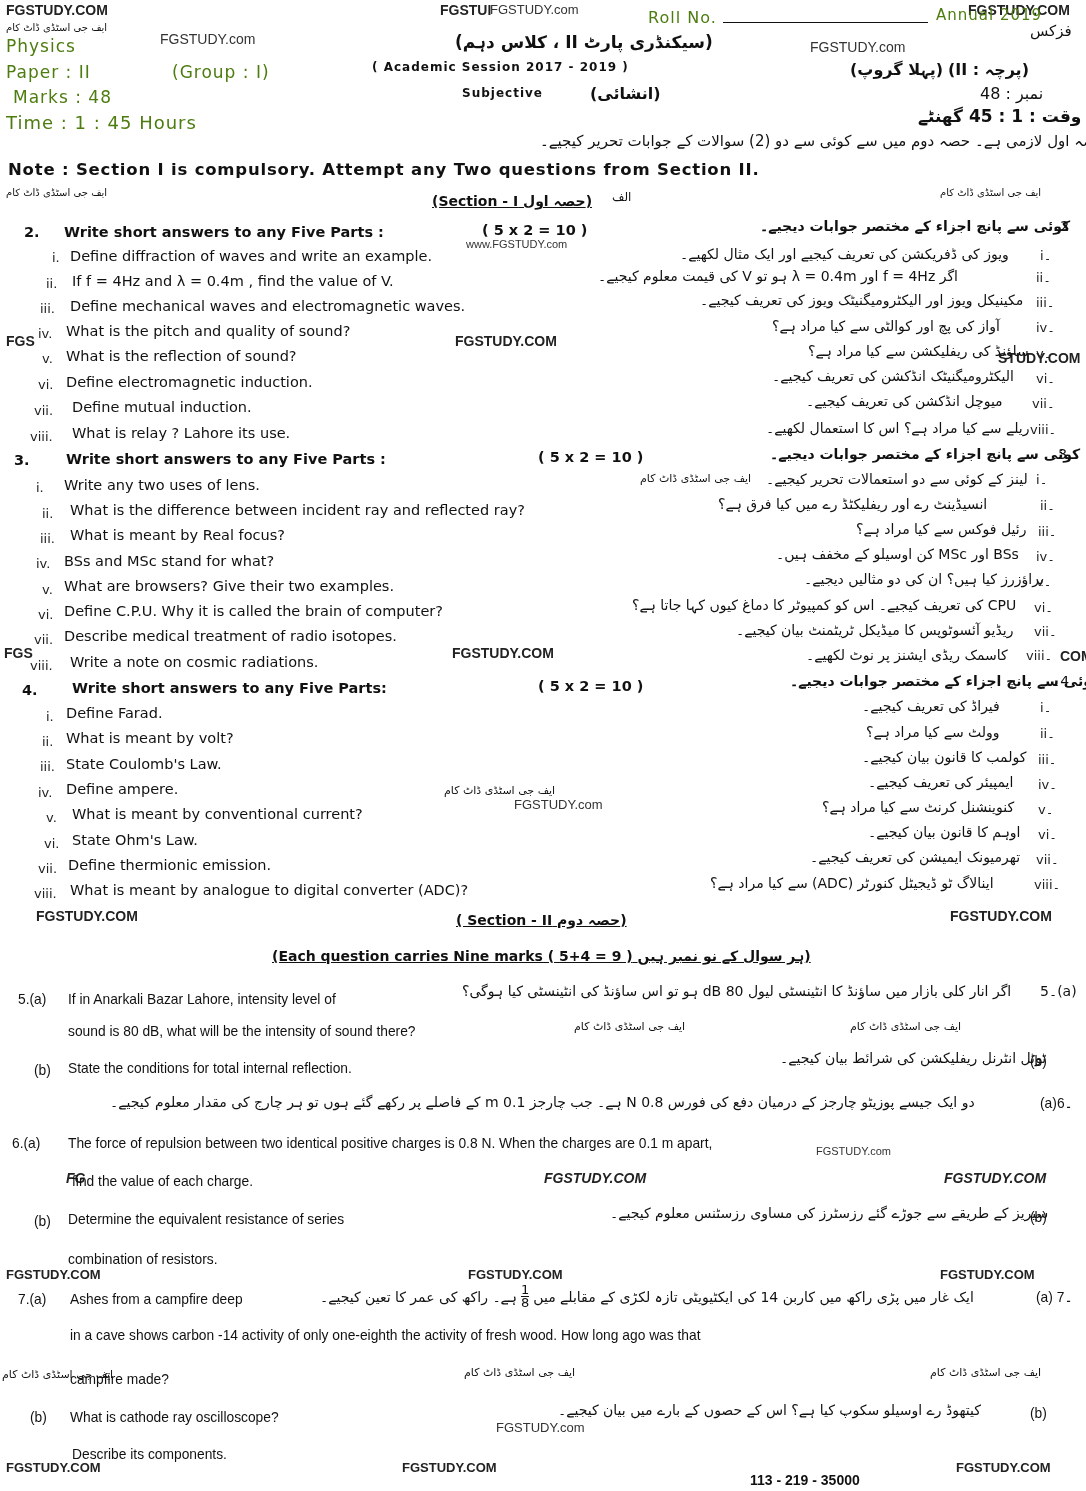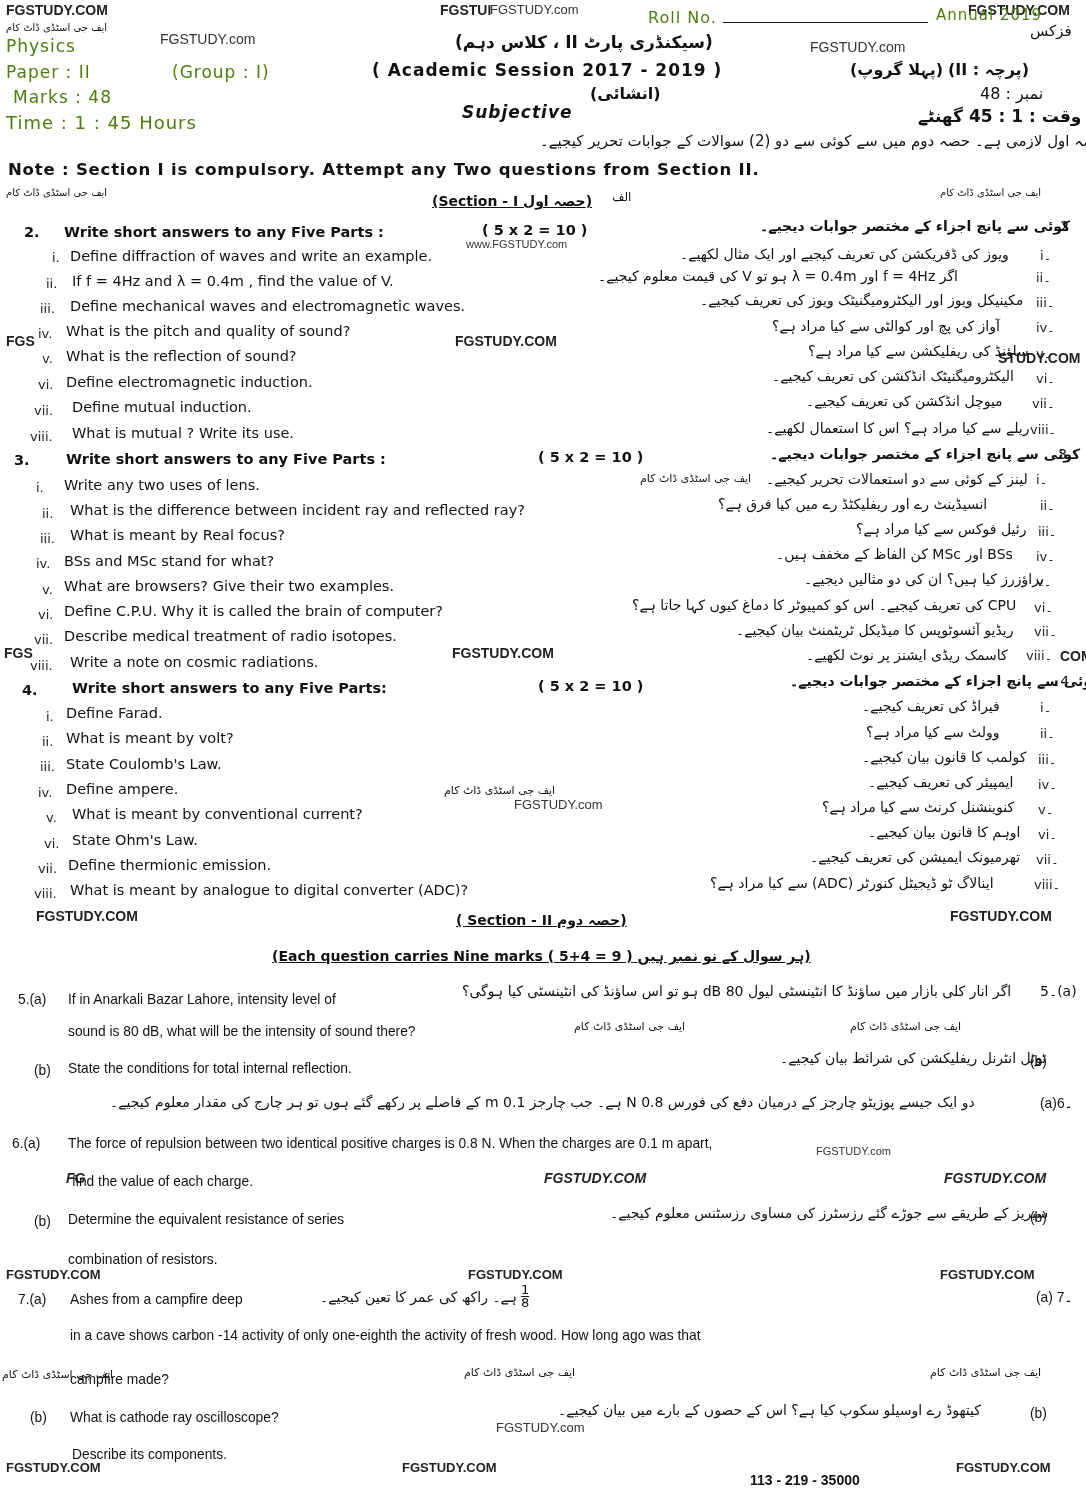--- a/index.html
+++ b/index.html
@@ -1,21 +1,21 @@
 <!DOCTYPE html>
 <html><head>
 <meta charset="utf-8">
 <style>
   html,body{margin:0;padding:0;background:#fff;}
   body{width:1086px;height:1491px;position:relative;overflow:hidden;color:#111;font-family:"Liberation Sans",sans-serif;}
   .abs{position:absolute;white-space:nowrap;}
   .wm{font-family:"Liberation Sans",sans-serif;font-weight:bold;font-size:14px;color:#222;}
   .wm2{font-family:"Liberation Sans",sans-serif;font-size:13px;color:#333;}
   .hdr{font-family:"DejaVu Sans",sans-serif;font-size:17px;letter-spacing:1px;color:#4d7c0f;}
-  .hdrb{font-family:"DejaVu Sans",sans-serif;font-weight:bold;font-size:17px;letter-spacing:1px;}
+  .hdrb{font-family:"DejaVu Sans",sans-serif;font-weight:bold;font-size:12px;letter-spacing:1px;}
   .q{font-family:"DejaVu Sans",sans-serif;font-size:14.5px;color:#111;}
   .qb{font-family:"DejaVu Sans",sans-serif;font-weight:bold;font-size:14.5px;}
   .sq{font-family:"Liberation Sans",sans-serif;font-size:15px;color:#111;transform:scaleX(0.92);transform-origin:left;}
   .ur{font-family:"DejaVu Sans",sans-serif;font-size:14px;direction:rtl;color:#111;}
   .rn{font-family:"DejaVu Sans",sans-serif;font-size:13px;color:#222;}
   .ul{text-decoration:underline;}
   .rollline{display:inline-block;width:205px;border-bottom:1px solid #111;height:12px;vertical-align:baseline;}
   .frac{display:inline-flex;flex-direction:column;align-items:center;font-size:13px;line-height:12px;vertical-align:middle;}
   .frac span:first-child{border-bottom:1px solid #111;}
 </style>
@@ -30,21 +30,21 @@
 <div class="abs ur" style="left:6px;top:22px;font-size:10px;">ایف جی اسٹڈی ڈاٹ کام</div>
 <div class="abs hdr" style="left:6px;top:36px;">Physics</div>
 <div class="abs wm2" style="left:160px;top:31px;font-size:14px;">FGSTUDY.com</div>
 <div class="abs hdr" style="left:6px;top:62px;">Paper : II</div>
 <div class="abs hdr" style="left:172px;top:62px;">(Group : I)</div>
 <div class="abs hdr" style="left:13px;top:87px;">Marks : 48</div>
 <div class="abs hdr" style="left:6px;top:112px;font-size:18px;">Time : 1 : 45 Hours</div>
 
 <div class="abs ur" style="left:455px;top:32px;font-size:17px;font-weight:bold;">(سیکنڈری پارٹ II ، کلاس دہم)</div>
 <div class="abs hdrb" style="left:372px;top:60px;">( Academic Session 2017 - 2019 )</div>
-<div class="abs hdrb" style="left:462px;top:102px;font-style:italic;">Subjective</div>
+<div class="abs hdrb" style="left:462px;top:86px;">Subjective</div>
 <div class="abs ur" style="left:590px;top:84px;font-size:16px;font-weight:bold;">(انشائی)</div>
 
 <div class="abs hdr" style="left:648px;top:8px;font-size:16px;">
   <span>Roll No.</span>
   <span class="rollline"></span>
 </div>
 <div class="abs hdr" style="left:936px;top:6px;font-size:15px;">Annual 2019</div>
 <div class="abs ur" style="left:1030px;top:22px;font-size:15px;">فزکس</div>
 <div class="abs wm2" style="left:810px;top:39px;font-size:14px;">FGSTUDY.com</div>
 <div class="abs ur" style="left:850px;top:60px;font-size:16px;font-weight:bold;">(پہلا گروپ)</div>
@@ -101,21 +101,21 @@
 <div class="abs q" style="left:66px;top:374px;">Define electromagnetic induction.</div>
 <div class="abs ur" style="left:772px;top:368px;">الیکٹرومیگنیٹک انڈکشن کی تعریف کیجیے۔</div>
 <div class="abs rn" style="left:1036px;top:371px;">vi۔</div>
 
 <div class="abs rn" style="left:34px;top:403px;">vii.</div>
 <div class="abs q" style="left:72px;top:399px;">Define mutual induction.</div>
 <div class="abs ur" style="left:806px;top:393px;">میوچل انڈکشن کی تعریف کیجیے۔</div>
 <div class="abs rn" style="left:1032px;top:396px;">vii۔</div>
 
 <div class="abs rn" style="left:30px;top:429px;">viii.</div>
-<div class="abs q" style="left:72px;top:425px;">What is mutual ? Write its use.</div>
+<div class="abs q" style="left:72px;top:425px;">What is relay ? Lahore its use.</div>
 <div class="abs ur" style="left:766px;top:420px;">ریلے سے کیا مراد ہے؟ اس کا استعمال لکھیے۔</div>
 <div class="abs rn" style="left:1030px;top:422px;">viii۔</div>
 
 <div class="abs qb" style="left:14px;top:452px;">3.</div>
 <div class="abs qb" style="left:66px;top:451px;">Write short answers to any Five Parts :</div>
 <div class="abs qb" style="left:538px;top:449px;">( 5 x 2 = 10 )</div>
 <div class="abs ur" style="left:770px;top:446px;font-weight:bold;">کوئی سے پانچ اجزاء کے مختصر جوابات دیجیے۔</div>
 <div class="abs ur" style="left:1050px;top:446px;">3۔</div>
 
 <div class="abs rn" style="left:36px;top:480px;">i.</div>
@@ -129,21 +129,21 @@
 <div class="abs ur" style="left:718px;top:496px;">انسیڈینٹ رے اور ریفلیکٹڈ رے میں کیا فرق ہے؟</div>
 <div class="abs rn" style="left:1040px;top:498px;">ii۔</div>
 
 <div class="abs rn" style="left:40px;top:531px;">iii.</div>
 <div class="abs q" style="left:70px;top:527px;">What is meant by Real focus?</div>
 <div class="abs ur" style="left:856px;top:521px;">رئیل فوکس سے کیا مراد ہے؟</div>
 <div class="abs rn" style="left:1038px;top:524px;">iii۔</div>
 
 <div class="abs rn" style="left:36px;top:556px;">iv.</div>
 <div class="abs q" style="left:64px;top:553px;">BSs  and MSc  stand for what?</div>
-<div class="abs ur" style="left:776px;top:546px;">BSs اور MSc کن الفاظ کے مخفف ہیں۔</div>
+<div class="abs ur" style="left:776px;top:546px;">BSs اور MSc کن اوسیلو کے مخفف ہیں۔</div>
 <div class="abs rn" style="left:1036px;top:549px;">iv۔</div>
 
 <div class="abs rn" style="left:42px;top:582px;">v.</div>
 <div class="abs q" style="left:64px;top:578px;">What are browsers?  Give their two examples.</div>
 <div class="abs ur" style="left:768px;top:571px;margin-left:36px;">براؤزرز کیا ہیں؟ ان کی دو مثالیں دیجیے۔</div>
 <div class="abs rn" style="left:1036px;top:574px;">v۔</div>
 
 <div class="abs rn" style="left:38px;top:607px;">vi.</div>
 <div class="abs q" style="left:64px;top:603px;">Define  C.P.U.  Why it is called the brain of computer?</div>
 <div class="abs ur" style="left:632px;top:597px;">CPU کی تعریف کیجیے۔ اس کو کمپیوٹر کا دماغ کیوں کہا جاتا ہے؟</div>
@@ -249,20 +249,21 @@
 <div class="abs sq" style="left:1030px;top:1208px;">(b)</div>
 <div class="abs sq" style="left:68px;top:1250px;">combination  of  resistors.</div>
 
 <div class="abs wm" style="left:6px;top:1267px;font-size:13px;">FGSTUDY.COM</div>
 <div class="abs wm" style="left:468px;top:1267px;font-size:13px;">FGSTUDY.COM</div>
 <div class="abs wm" style="left:940px;top:1267px;font-size:13px;">FGSTUDY.COM</div>
 
 <div class="abs sq" style="left:18px;top:1290px;">7.(a)</div>
 <div class="abs sq" style="left:70px;top:1290px;">Ashes from a campfire deep</div>
 <div class="abs ur" style="left:320px;top:1284px;display:flex;align-items:center;gap:4px;">
+  <span>ایک غار میں پڑی راکھ میں کاربن 14 کی ایکٹیویٹی تازہ لکڑی کے مقابلے میں</span>
   <span class="frac">
     <span>1</span>
     <span>8</span>
   </span>
   <span>ہے۔ راکھ کی عمر کا تعین کیجیے۔</span>
 </div>
 <div class="abs sq" style="left:1036px;top:1288px;">(a) ۔7</div>
 <div class="abs sq" style="left:70px;top:1326px;">in a cave shows carbon -14 activity of only one-eighth the activity of fresh wood.  How long ago was that</div>
 <div class="abs ur" style="left:2px;top:1368px;font-size:11px;">ایف جی اسٹڈی ڈاٹ کام</div>
 <div class="abs sq" style="left:70px;top:1370px;">campfire made?</div>

